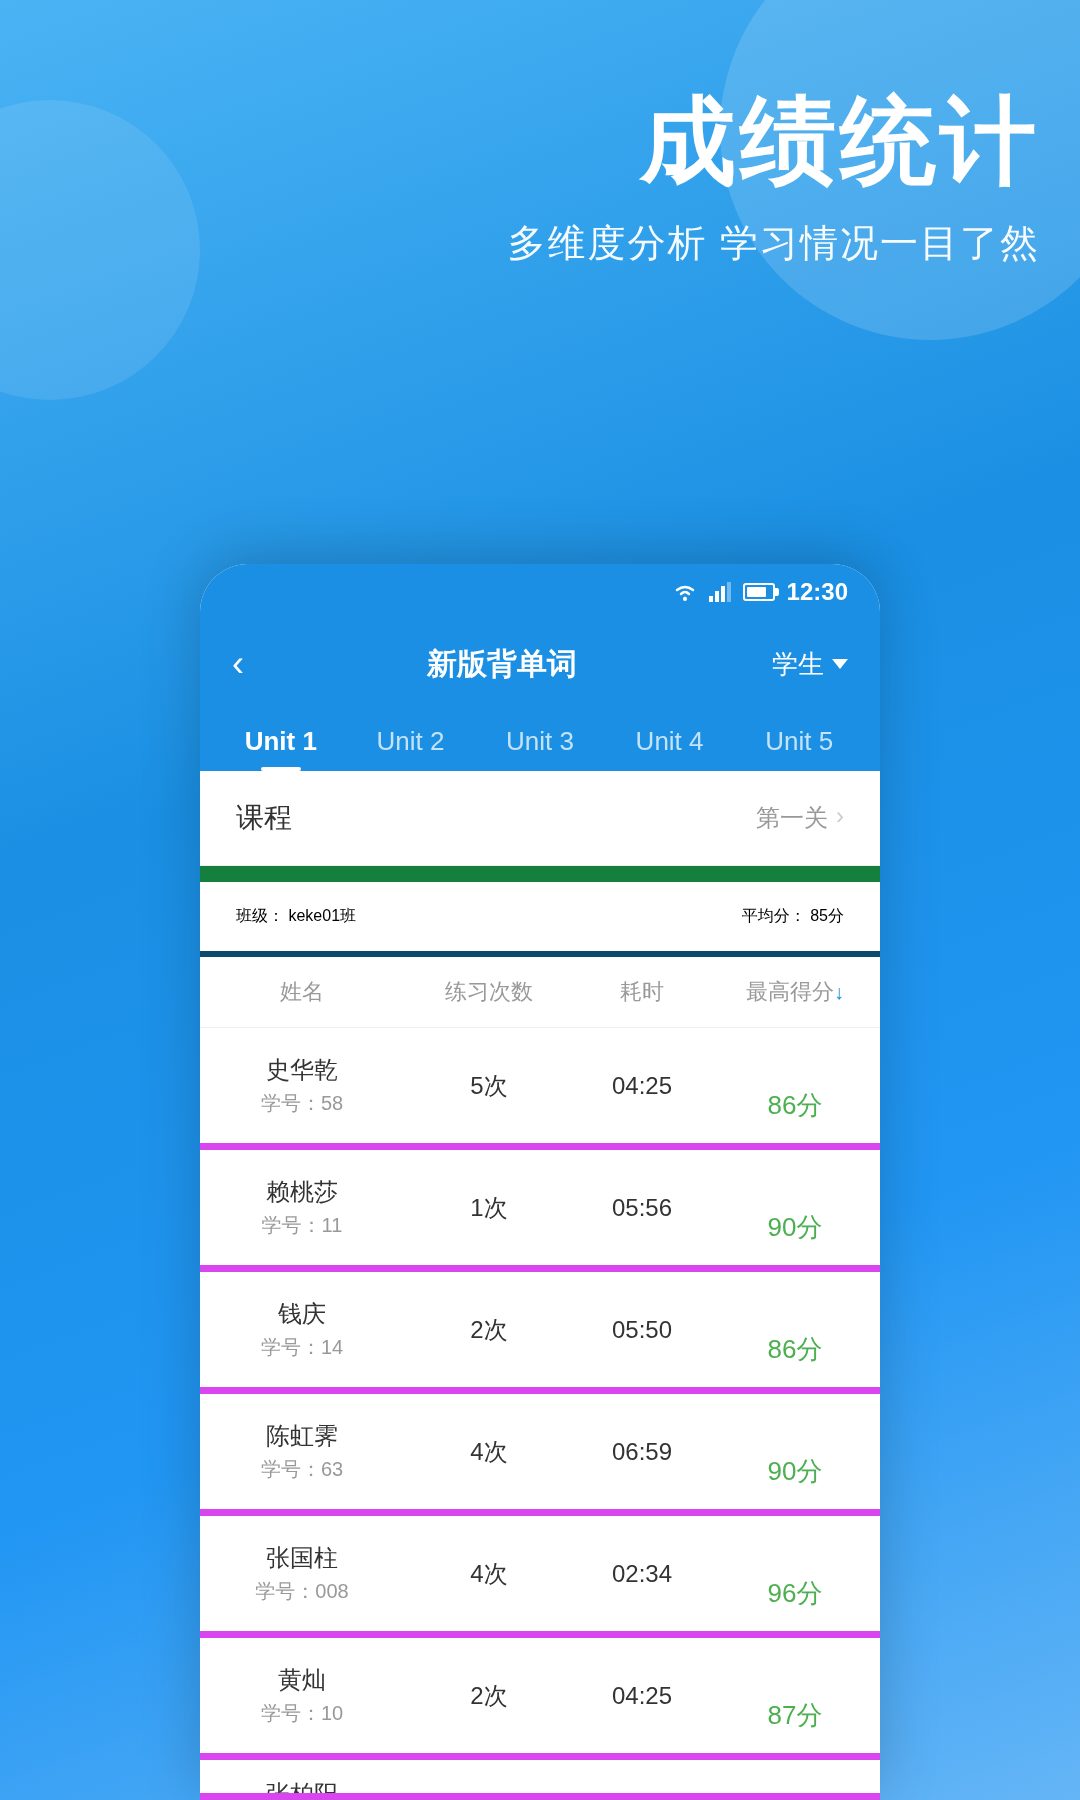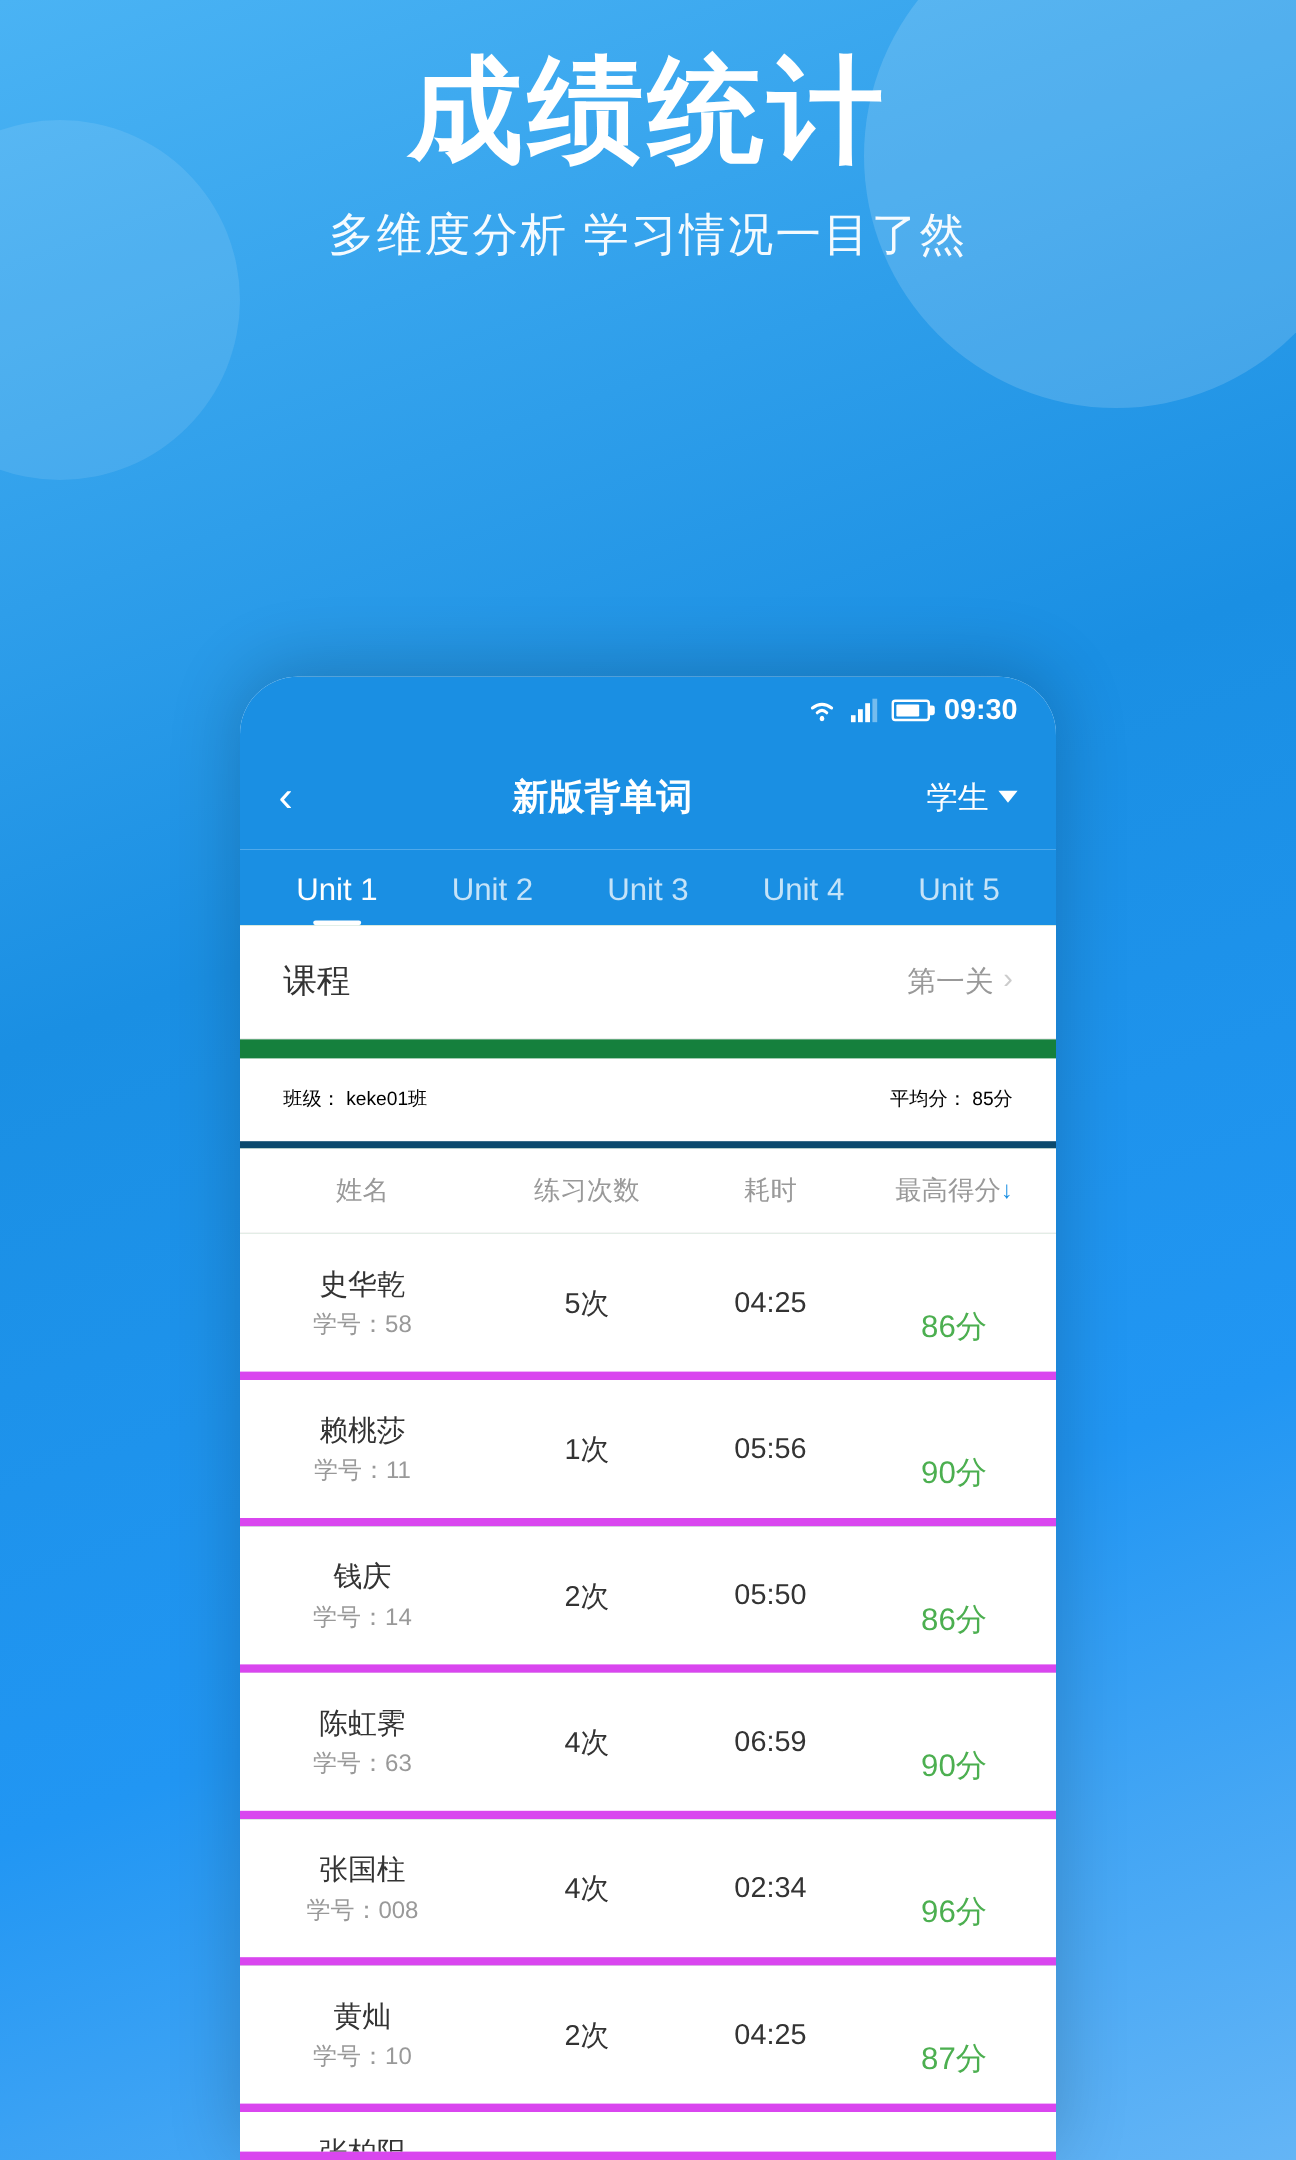--- a/index.html
+++ b/index.html
@@ -26,22 +26,22 @@
       position: absolute;
       width: 300px;
       height: 300px;
       border-radius: 50%;
       background: rgba(255,255,255,0.1);
       top: 100px;
       left: -100px;
     }
 
     .hero-section {
-      text-align: center;
-      padding: 40px 40px 40px;
+      text-align: right;
+      padding: 88px 40px 40px;
       position: relative;
       z-index: 2;
     }
     .hero-title {
       font-size: 96px;
       font-weight: 900;
       color: #fff;
       letter-spacing: 4px;
       line-height: 1.1;
     }
@@ -167,21 +167,21 @@
       flex: 1;
       text-align: center;
       padding: 18px 4px 14px;
       color: rgba(255,255,255,0.75);
       font-size: 26px;
       cursor: pointer;
       position: relative;
     }
     .tab-item.active {
       color: #fff;
-      font-weight: 400;
+      font-weight: 700;
     }
     .tab-item.active::after {
       content: '';
       position: absolute;
       bottom: 0;
       left: 50%;
       transform: translateX(-50%);
       width: 40px;
       height: 4px;
       background: #fff;
@@ -317,21 +317,21 @@
           <rect x="0" y="14" width="4" height="6" fill="white"></rect>
           <rect x="6" y="9" width="4" height="11" fill="white"></rect>
           <rect x="12" y="4" width="4" height="16" fill="white"></rect>
           <rect x="18" y="0" width="4" height="20" fill="rgba(255,255,255,0.4)"></rect>
         </svg>
 
         <div class="battery-icon">
           <div class="battery-fill"></div>
         </div>
       </div>
-      <div class="status-time">09:30</div>
+      <div class="status-time">12:30</div>
     </div>
 
     <div class="app-header">
       <div class="back-btn">‹</div>
       <div class="header-title">新版背单词</div>
       <div class="student-selector">
         <span>学生</span>
         <div class="dropdown-triangle"></div>
       </div>
     </div>

